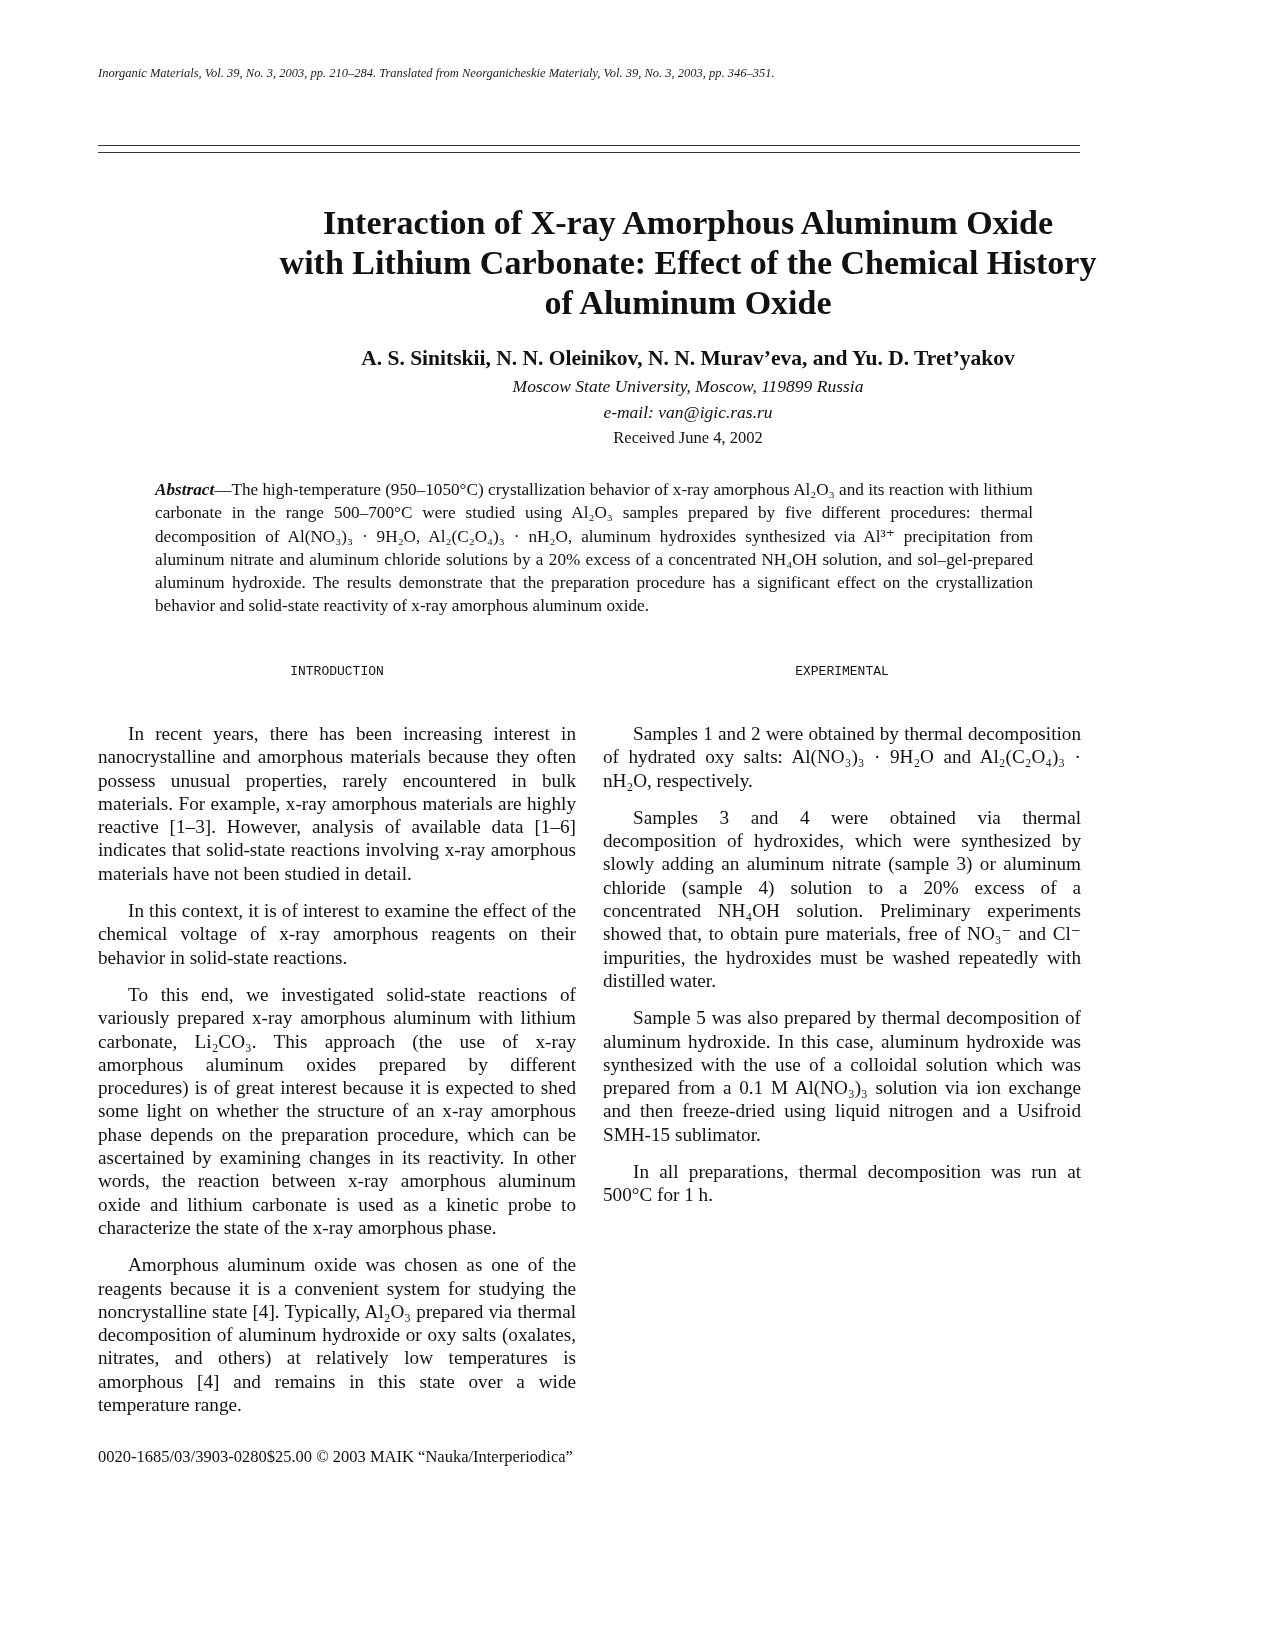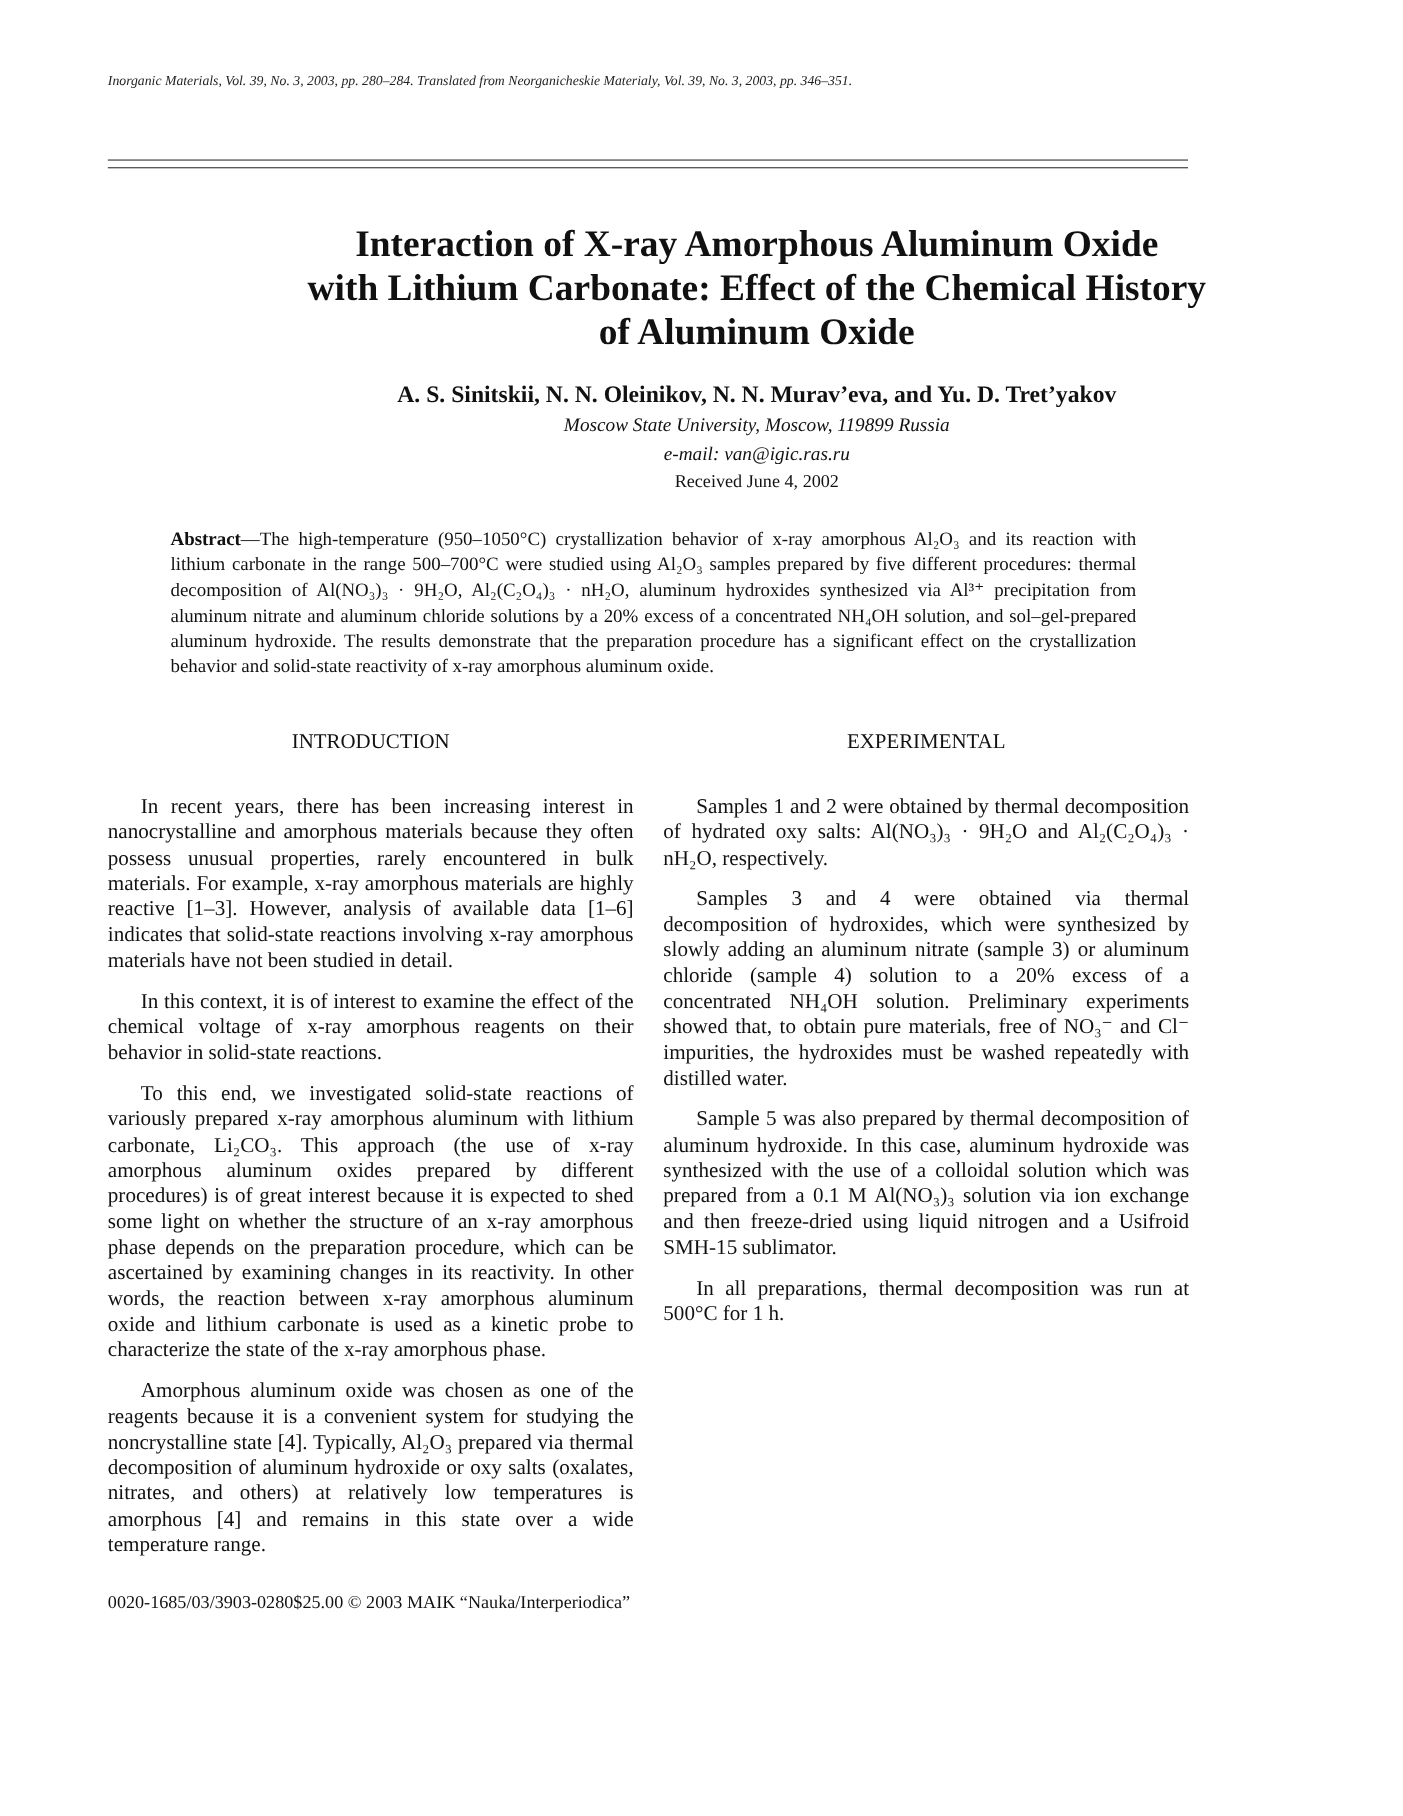--- a/index.html
+++ b/index.html
@@ -7,35 +7,35 @@
   .abs { position:absolute; }
   .journal { left:98px; top:66px; width:1000px; font-style:italic; font-size:12.5px; line-height:15px; color:#222; }
   .rule1 { left:98px; top:145px; width:982px; height:0; border-top:1.4px solid #333; }
   .rule2 { left:98px; top:152px; width:982px; height:0; border-top:1.4px solid #333; }
   .title { left:98px; top:203px; width:1180px; text-align:center; font-weight:bold; font-size:34px; line-height:40px; }
   .authors { left:98px; top:346px; width:1180px; text-align:center; font-weight:bold; font-size:21.5px; }
   .affil { left:98px; top:376px; width:1180px; text-align:center; font-style:italic; font-size:17.5px; }
   .email { left:98px; top:402px; width:1180px; text-align:center; font-style:italic; font-size:17.5px; }
   .received { left:98px; top:428px; width:1180px; text-align:center; font-size:16.5px; }
   .abstract { left:155px; top:478px; width:878px; font-size:17.2px; line-height:23.3px; text-align:justify; }
-  .abstract b { font-weight:bold; }
+  .abstract b { font-weight:bold;font-style:italic; }
   .col { width:478px; font-size:19.2px; line-height:23.3px; text-align:justify; hyphens:auto; }
   .colL { left:98px; top:710px; }
   .colR { left:603px; top:710px; }
-  .sechead { font-size:19px; text-align:center; }
+  .sechead { font-size:13px; text-align:center;font-family:Liberation Mono, monospace; }
   .headL { left:98px; top:664px; width:478px; }
   .headR { left:603px; top:664px; width:478px; }
   .col p { margin:12px 0 14px 0; text-indent:30px; }
   .footer { left:98px; top:1447px; width:1080px; text-align:left; font-size:16.5px; }
 </style>
 </head>
 <body>
 
 <div class="abs journal">
-  <div>Inorganic Materials, Vol. 39, No. 3, 2003, pp. 280–284. Translated from Neorganicheskie Materialy, Vol. 39, No. 3, 2003, pp. 346–351.</div>
+  <div>Inorganic Materials, Vol. 39, No. 3, 2003, pp. 210–284. Translated from Neorganicheskie Materialy, Vol. 39, No. 3, 2003, pp. 346–351.</div>
 </div>
 <div class="abs rule1"></div>
 <div class="abs rule2"></div>
 
 <div class="abs title">
   <div>Interaction of X-ray Amorphous Aluminum Oxide</div>
   <div>with Lithium Carbonate: Effect of the Chemical History</div>
   <div>of Aluminum Oxide</div>
 </div>
 <div class="abs authors">A. S. Sinitskii, N. N. Oleinikov, N. N. Murav’eva, and Yu. D. Tret’yakov</div>

